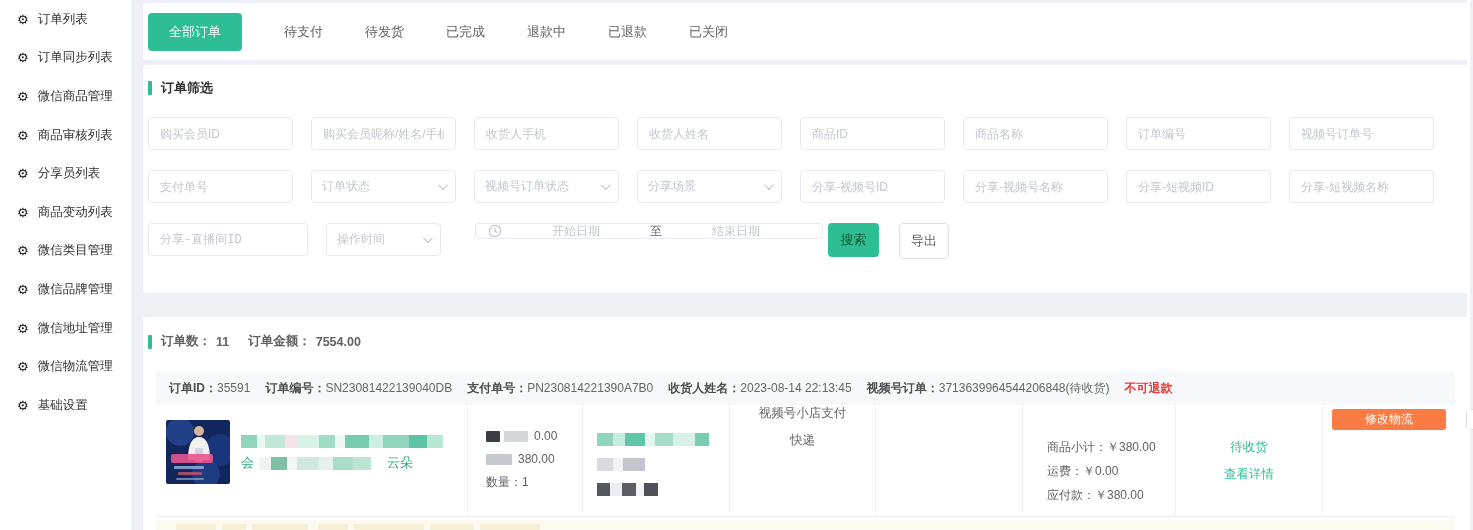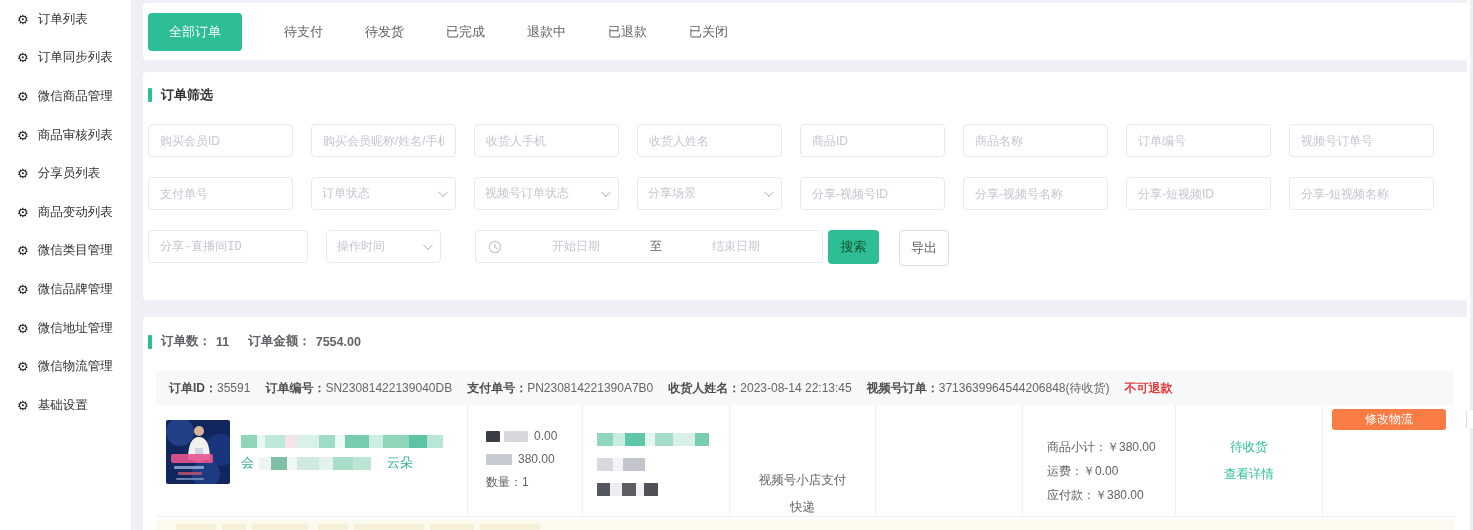--- a/index.html
+++ b/index.html
@@ -17,36 +17,36 @@
   #main { position:absolute; left:143px; top:0; width:1327px; height:530px; }
   #scrollstrip { position:absolute; right:0; top:0; width:3px; height:530px; background:#fff; }
 
   
   #tabs-panel { left:0; top:3px; width:1327px; height:57px; display:flex; align-items:center; padding-left:5px; }
   .tab { font-size:13px; color:#606266; margin-left:42px; cursor:pointer; white-space:nowrap; }
   .tab-active { margin-left:0; background:var(--accent); color:#fff; padding:10px 21px;
     border-radius:4px; font-size:13px; cursor:pointer; }
 
   
-  #filter-panel { left:0; top:72px; width:1327px; height:228px; }
+  #filter-panel { left:0; top:65px; width:1327px; height:228px; }
   .sec-title { position:absolute; left:5px; top:14px; display:flex; align-items:center; gap:9px;
     font-size:13px; font-weight:bold; color:#303133; }
   .green-bar { width:4px; height:14px; background:var(--accent); border-radius:1px; }
   .fgrid { position:absolute; left:5px; display:grid; grid-template-columns:repeat(8,145px); column-gap:18px; }
   .inp { height:33px; border:1px solid #e6e9f0; border-radius:4px; padding:0 11px; font-size:12px;
     color:#606266; background:#fff; outline:none; width:100%; }
   .inp::placeholder { color:#c3c7cf; }
   .sel { height:33px; border:1px solid #e6e9f0; border-radius:4px; padding:0 10px; font-size:12px;
     color:#c3c7cf; background:#fff; display:flex; align-items:center; justify-content:space-between; cursor:pointer; }
   .chev { width:7px; height:7px; border-right:1.4px solid #b9bdc6; border-bottom:1.4px solid #b9bdc6;
     transform:rotate(45deg) translateY(-2px); }
   #row3 { position:absolute; left:5px; top:158px; height:34px; width:1317px; }
   #liveroom { position:absolute; left:0; top:0; width:160px;font-family:Liberation Mono, monospace; }
   #optime { position:absolute; left:178px; top:0; width:115px; }
-  #daterange { position:absolute; left:327px; top:0; width:348px; height:33px; border:1px solid #e6e9f0;
+  #daterange { position:absolute; left:327px; top:0; width:348px; height:16px; border:1px solid #e6e9f0;
     border-radius:4px; background:#fff; display:flex; align-items:center; padding:0 12px; cursor:pointer; }
   .dr-ph { flex:1; text-align:center; font-size:12px; color:#c3c7cf; }
   .dr-to { font-size:12px; color:#606266; }
   .btn { border:none; border-radius:4px; font-size:13px; cursor:pointer; }
   #search-btn { position:absolute; left:680px; top:0; width:51px; height:34px; background:var(--accent); color:#14532d; }
   #export-btn { position:absolute; left:751px; top:0; width:50px; height:36px; background:#fff;
     border:1px solid #dcdfe6; color:#606266; }
 
   
   #orders-panel { left:0; top:317px; width:1327px; height:213px; border-radius:4px 4px 0 0; }
@@ -72,21 +72,21 @@
   
   .price-lines { position:absolute; left:18px; top:20px; font-size:12px; color:#606266; line-height:23px; white-space:nowrap; }
   .pblk { display:inline-block; height:11px; vertical-align:middle; border-radius:1px; }
 
   
   .buyer { position:absolute; left:14px; top:26px; }
   .buyer .blk-row { margin-bottom:9px; }
 
   
   .paycell { position:absolute; inset:0; display:flex; flex-direction:column; align-items:center;
-    justify-content:flex-end; gap:10px; font-size:12.5px; color:#666; }
+    justify-content:flex-start; gap:10px; font-size:12.5px; color:#666; }
 
   
   .totals { position:absolute; left:24px; top:22px; font-size:12px; color:#606266; line-height:24px; white-space:nowrap;margin-top:8px; }
 
   
   .statcell { position:absolute; inset:0; display:flex; flex-direction:column; align-items:center;
     justify-content:center; gap:10px; font-size:12.5px; color:var(--accent); }
   .link { cursor:pointer; }
 
   

